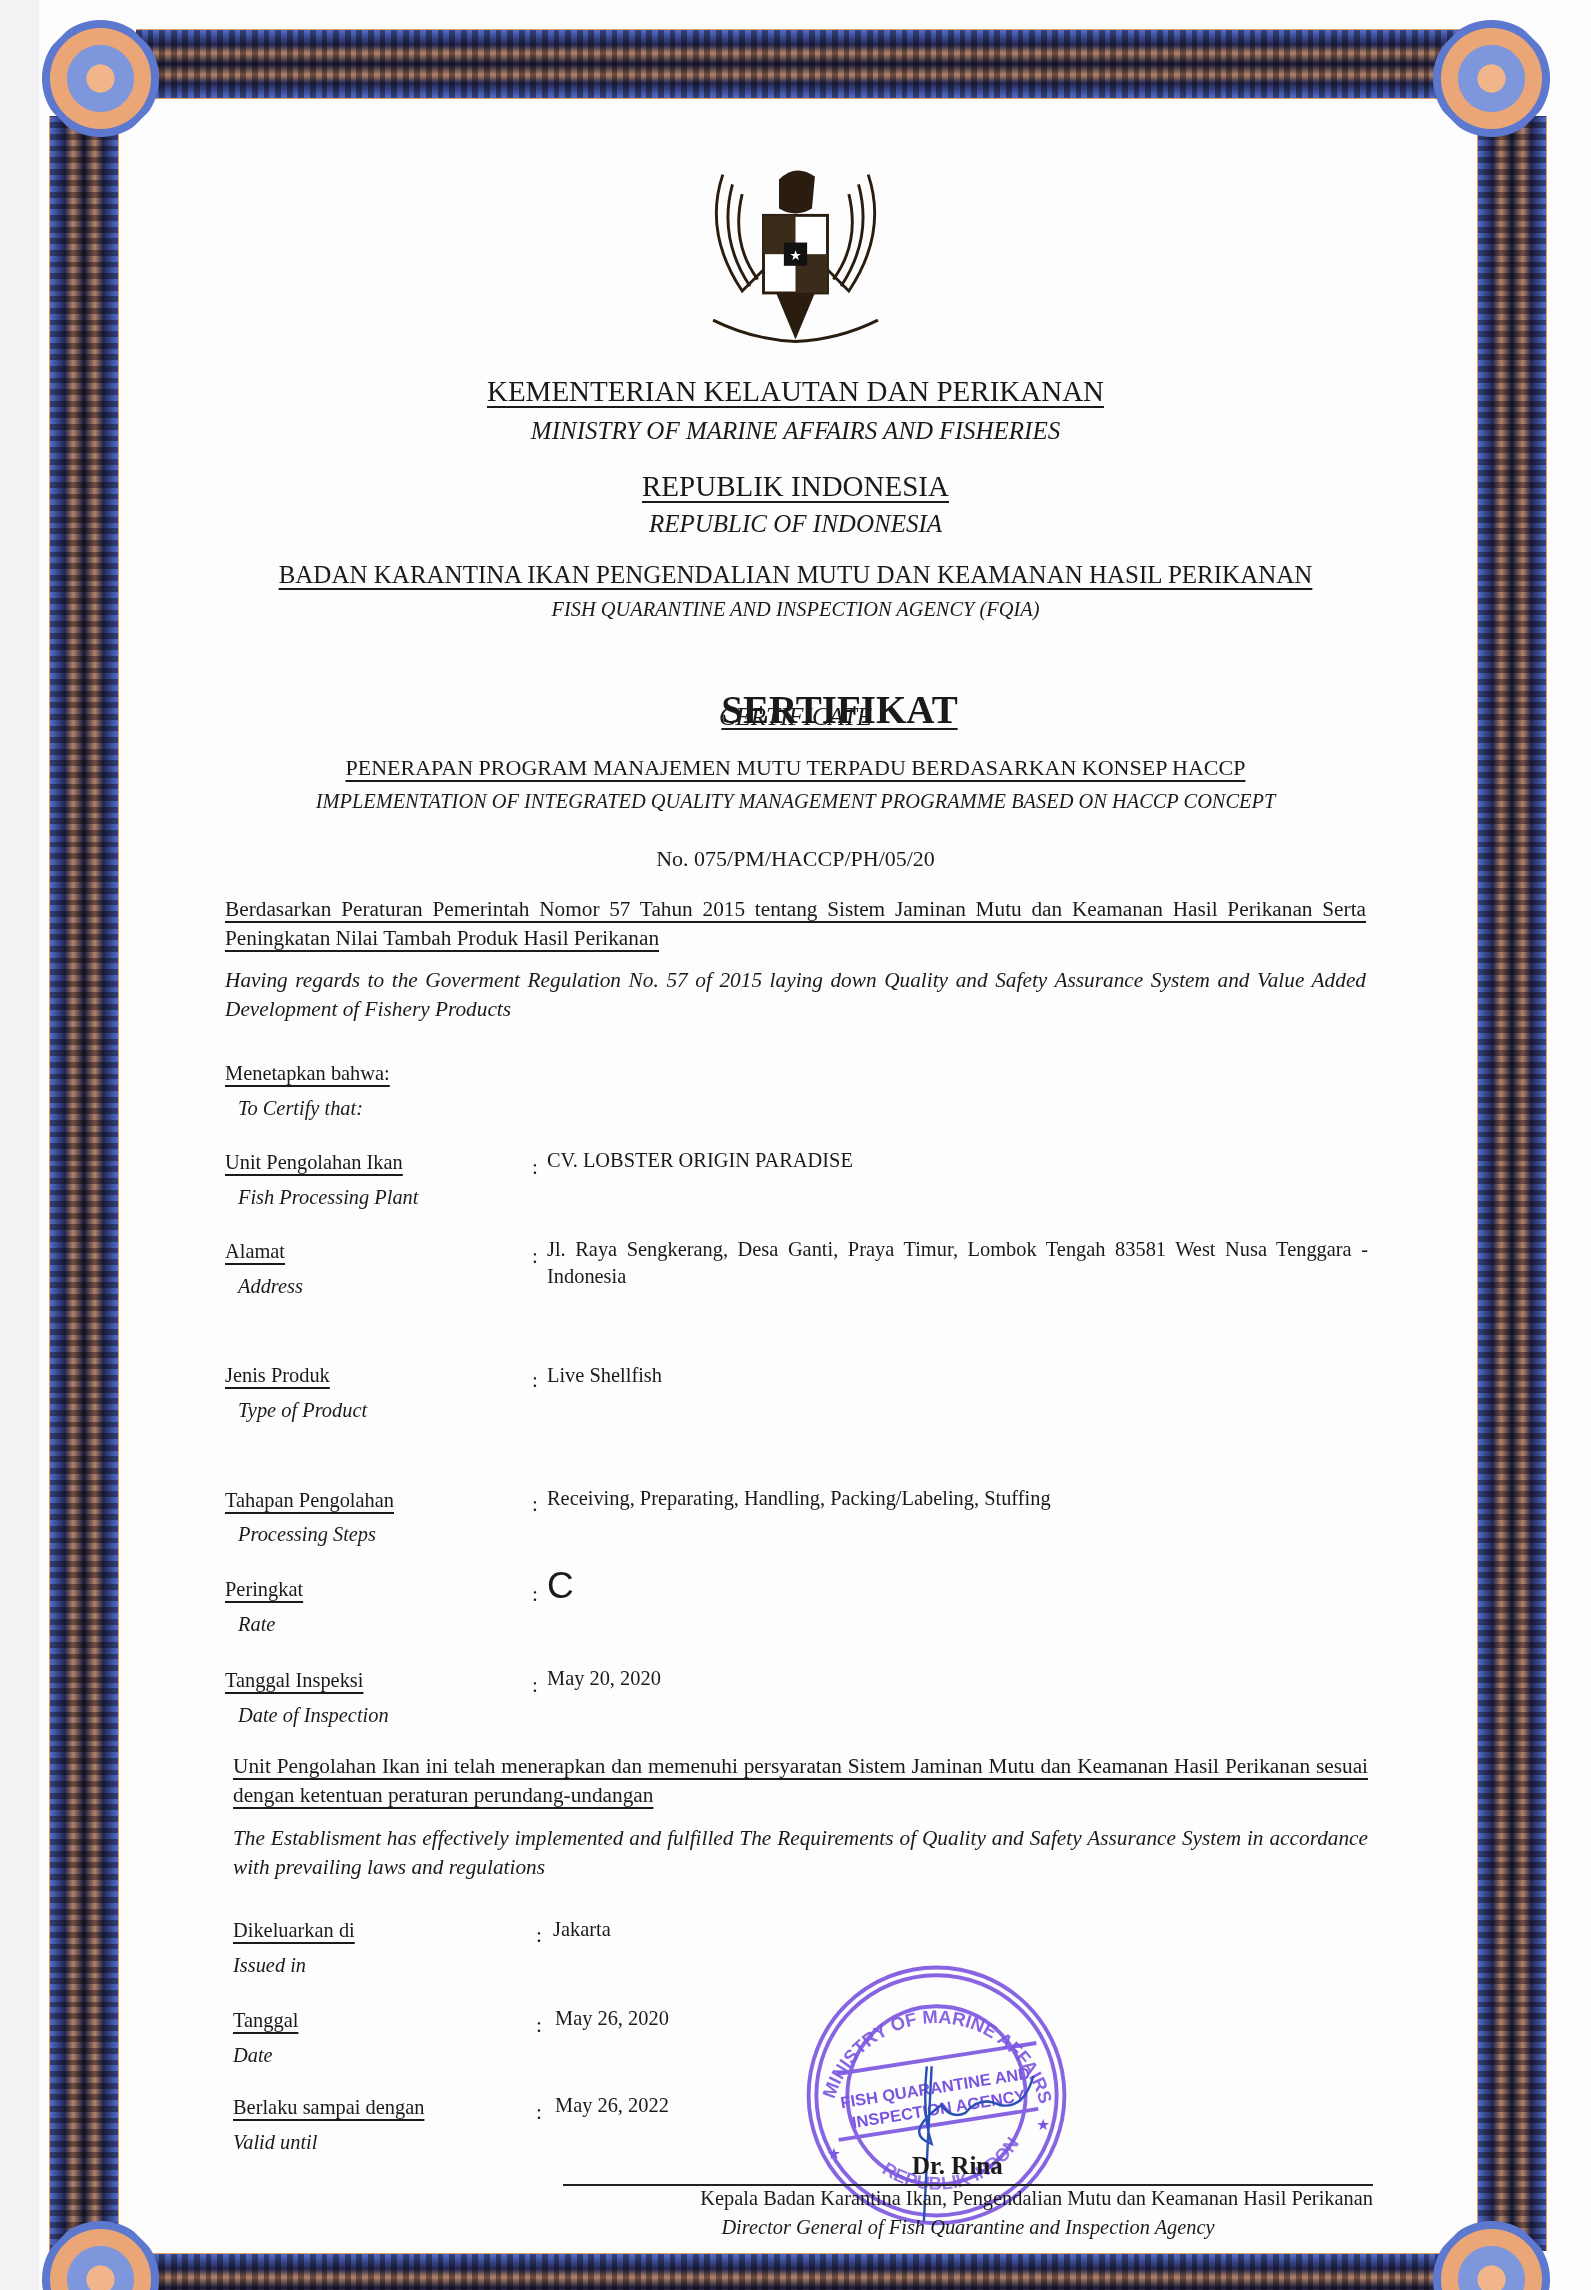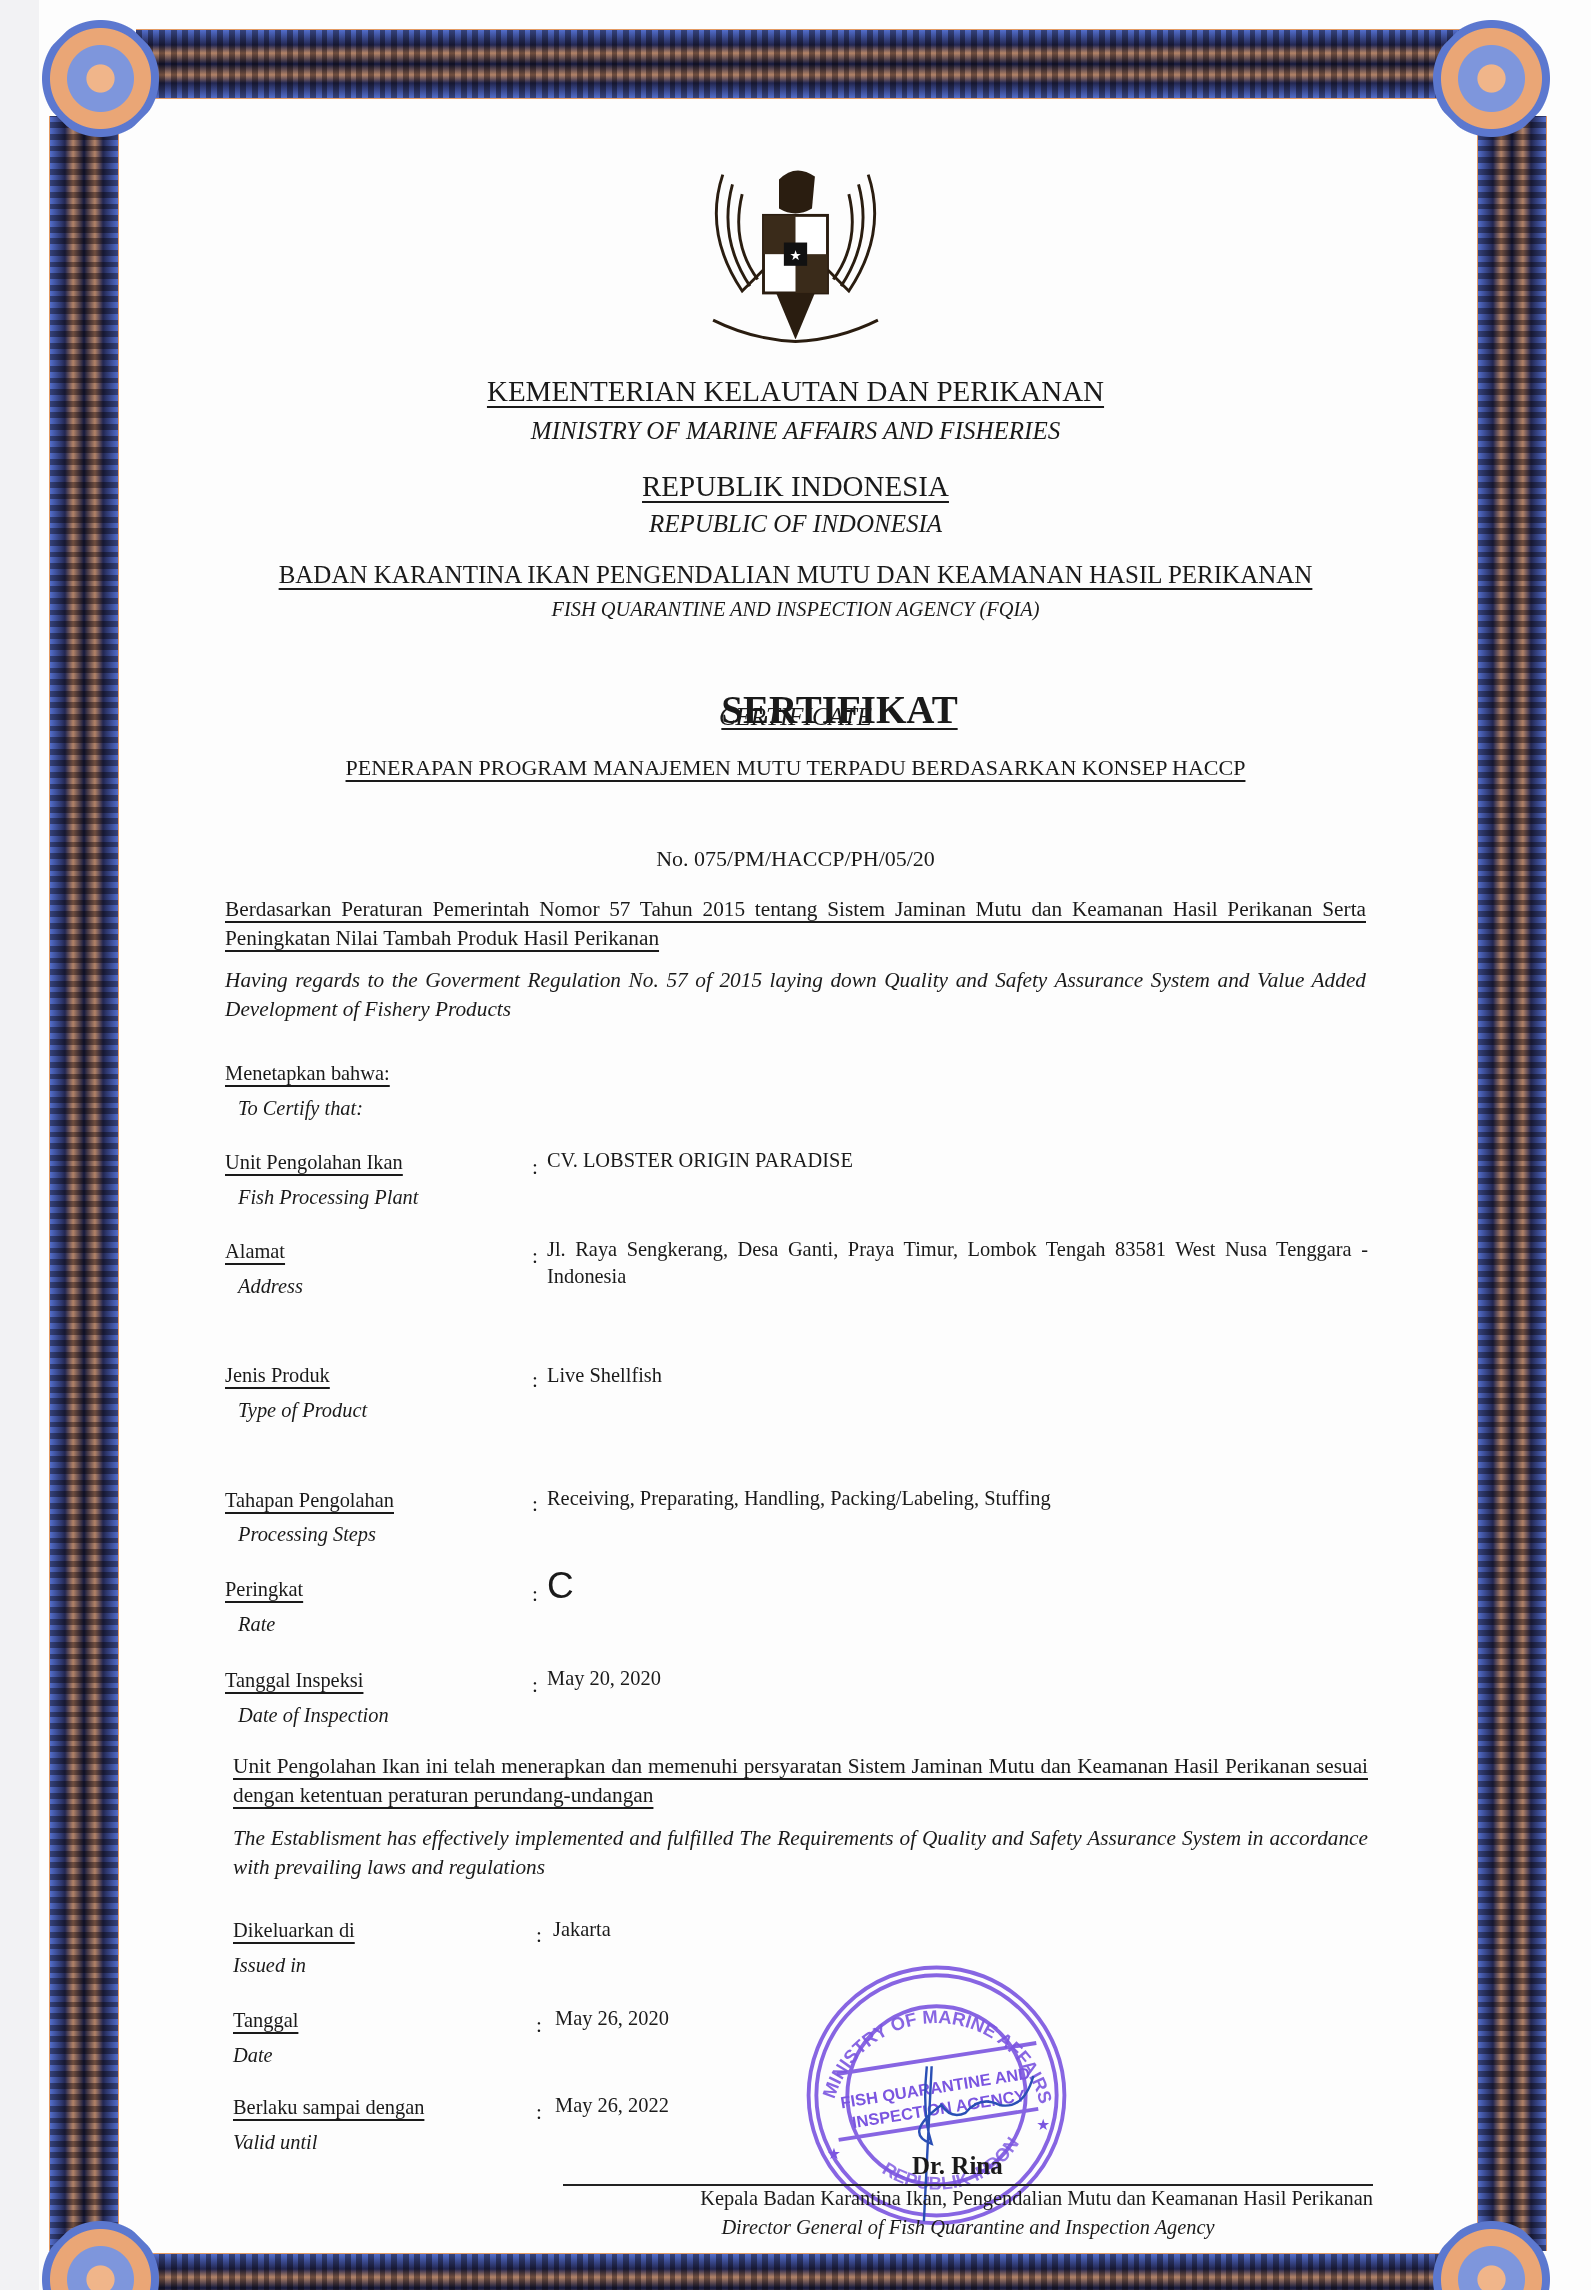--- a/index.html
+++ b/index.html
@@ -97,20 +97,21 @@
   <div class="center h-main u" style="top:375px;">KEMENTERIAN KELAUTAN DAN PERIKANAN</div>
   <div class="center h-sub" style="top:417px;">MINISTRY OF MARINE AFFAIRS AND FISHERIES</div>
   <div class="center h-main u" style="top:470px;">REPUBLIK INDONESIA</div>
   <div class="center h-sub" style="top:510px;">REPUBLIC OF INDONESIA</div>
   <div class="center h-agency u" style="top:561px;">BADAN KARANTINA IKAN PENGENDALIAN MUTU DAN KEAMANAN HASIL PERIKANAN</div>
   <div class="center h-agency-en" style="top:598px;">FISH QUARANTINE AND INSPECTION AGENCY (FQIA)</div>
 
   <div class="center title u" style="top:687px;margin-left:44px;">SERTIFIKAT</div>
   <div class="center title-en" style="top:703px;">CERTIFICATE</div>
   <div class="center prog u" style="top:755px;">PENERAPAN PROGRAM MANAJEMEN MUTU TERPADU BERDASARKAN KONSEP HACCP</div>
+  <div class="center prog-en" style="top:790px;">IMPLEMENTATION OF INTEGRATED QUALITY MANAGEMENT PROGRAMME BASED ON HACCP CONCEPT</div>
   <div class="center number" style="top:846px;">No. 075/PM/HACCP/PH/05/20</div>
 
   <div class="para u" style="top:895px;">Berdasarkan Peraturan Pemerintah Nomor 57 Tahun 2015 tentang Sistem Jaminan Mutu dan Keamanan Hasil Perikanan Serta Peningkatan Nilai Tambah Produk Hasil Perikanan</div>
   <div class="para it" style="top:966px;">Having regards to the Goverment Regulation No. 57 of 2015 laying down Quality and Safety Assurance System and Value Added Development of Fishery Products</div>
 
   <div class="field-label u" style="top:1062px;">Menetapkan bahwa:</div>
   <div class="field-label-en" style="top:1097px;">To Certify that:</div>
 
   <div>
     <div class="field-label u" style="top:1151px;">Unit Pengolahan Ikan</div>

